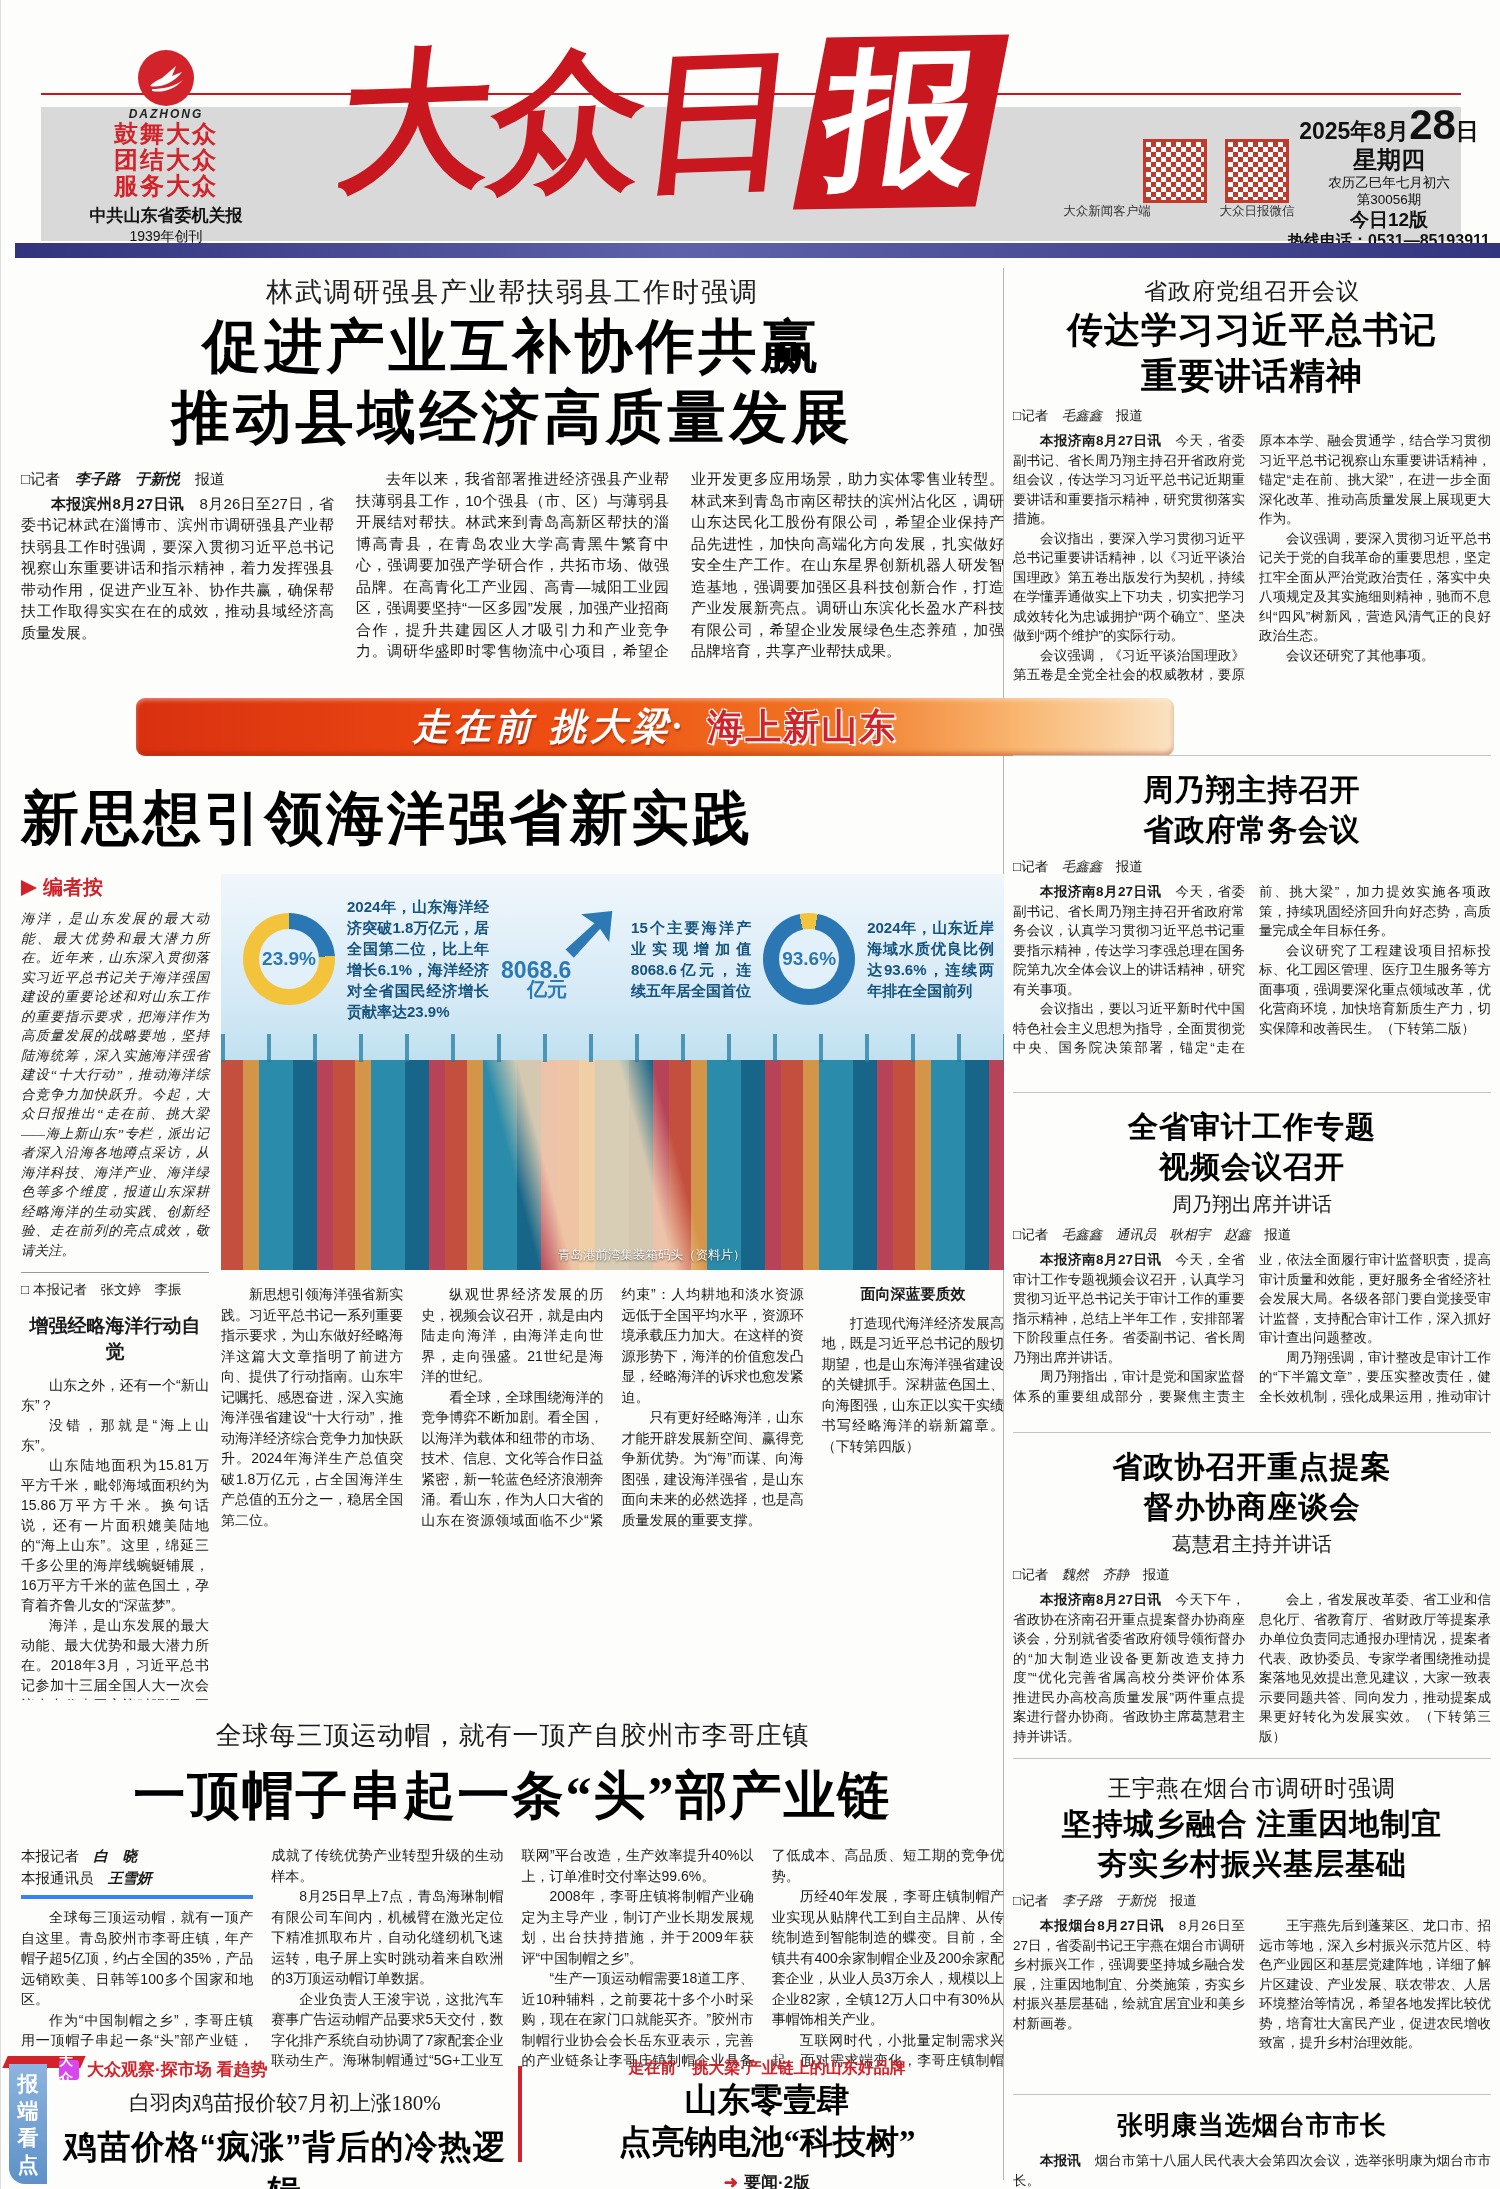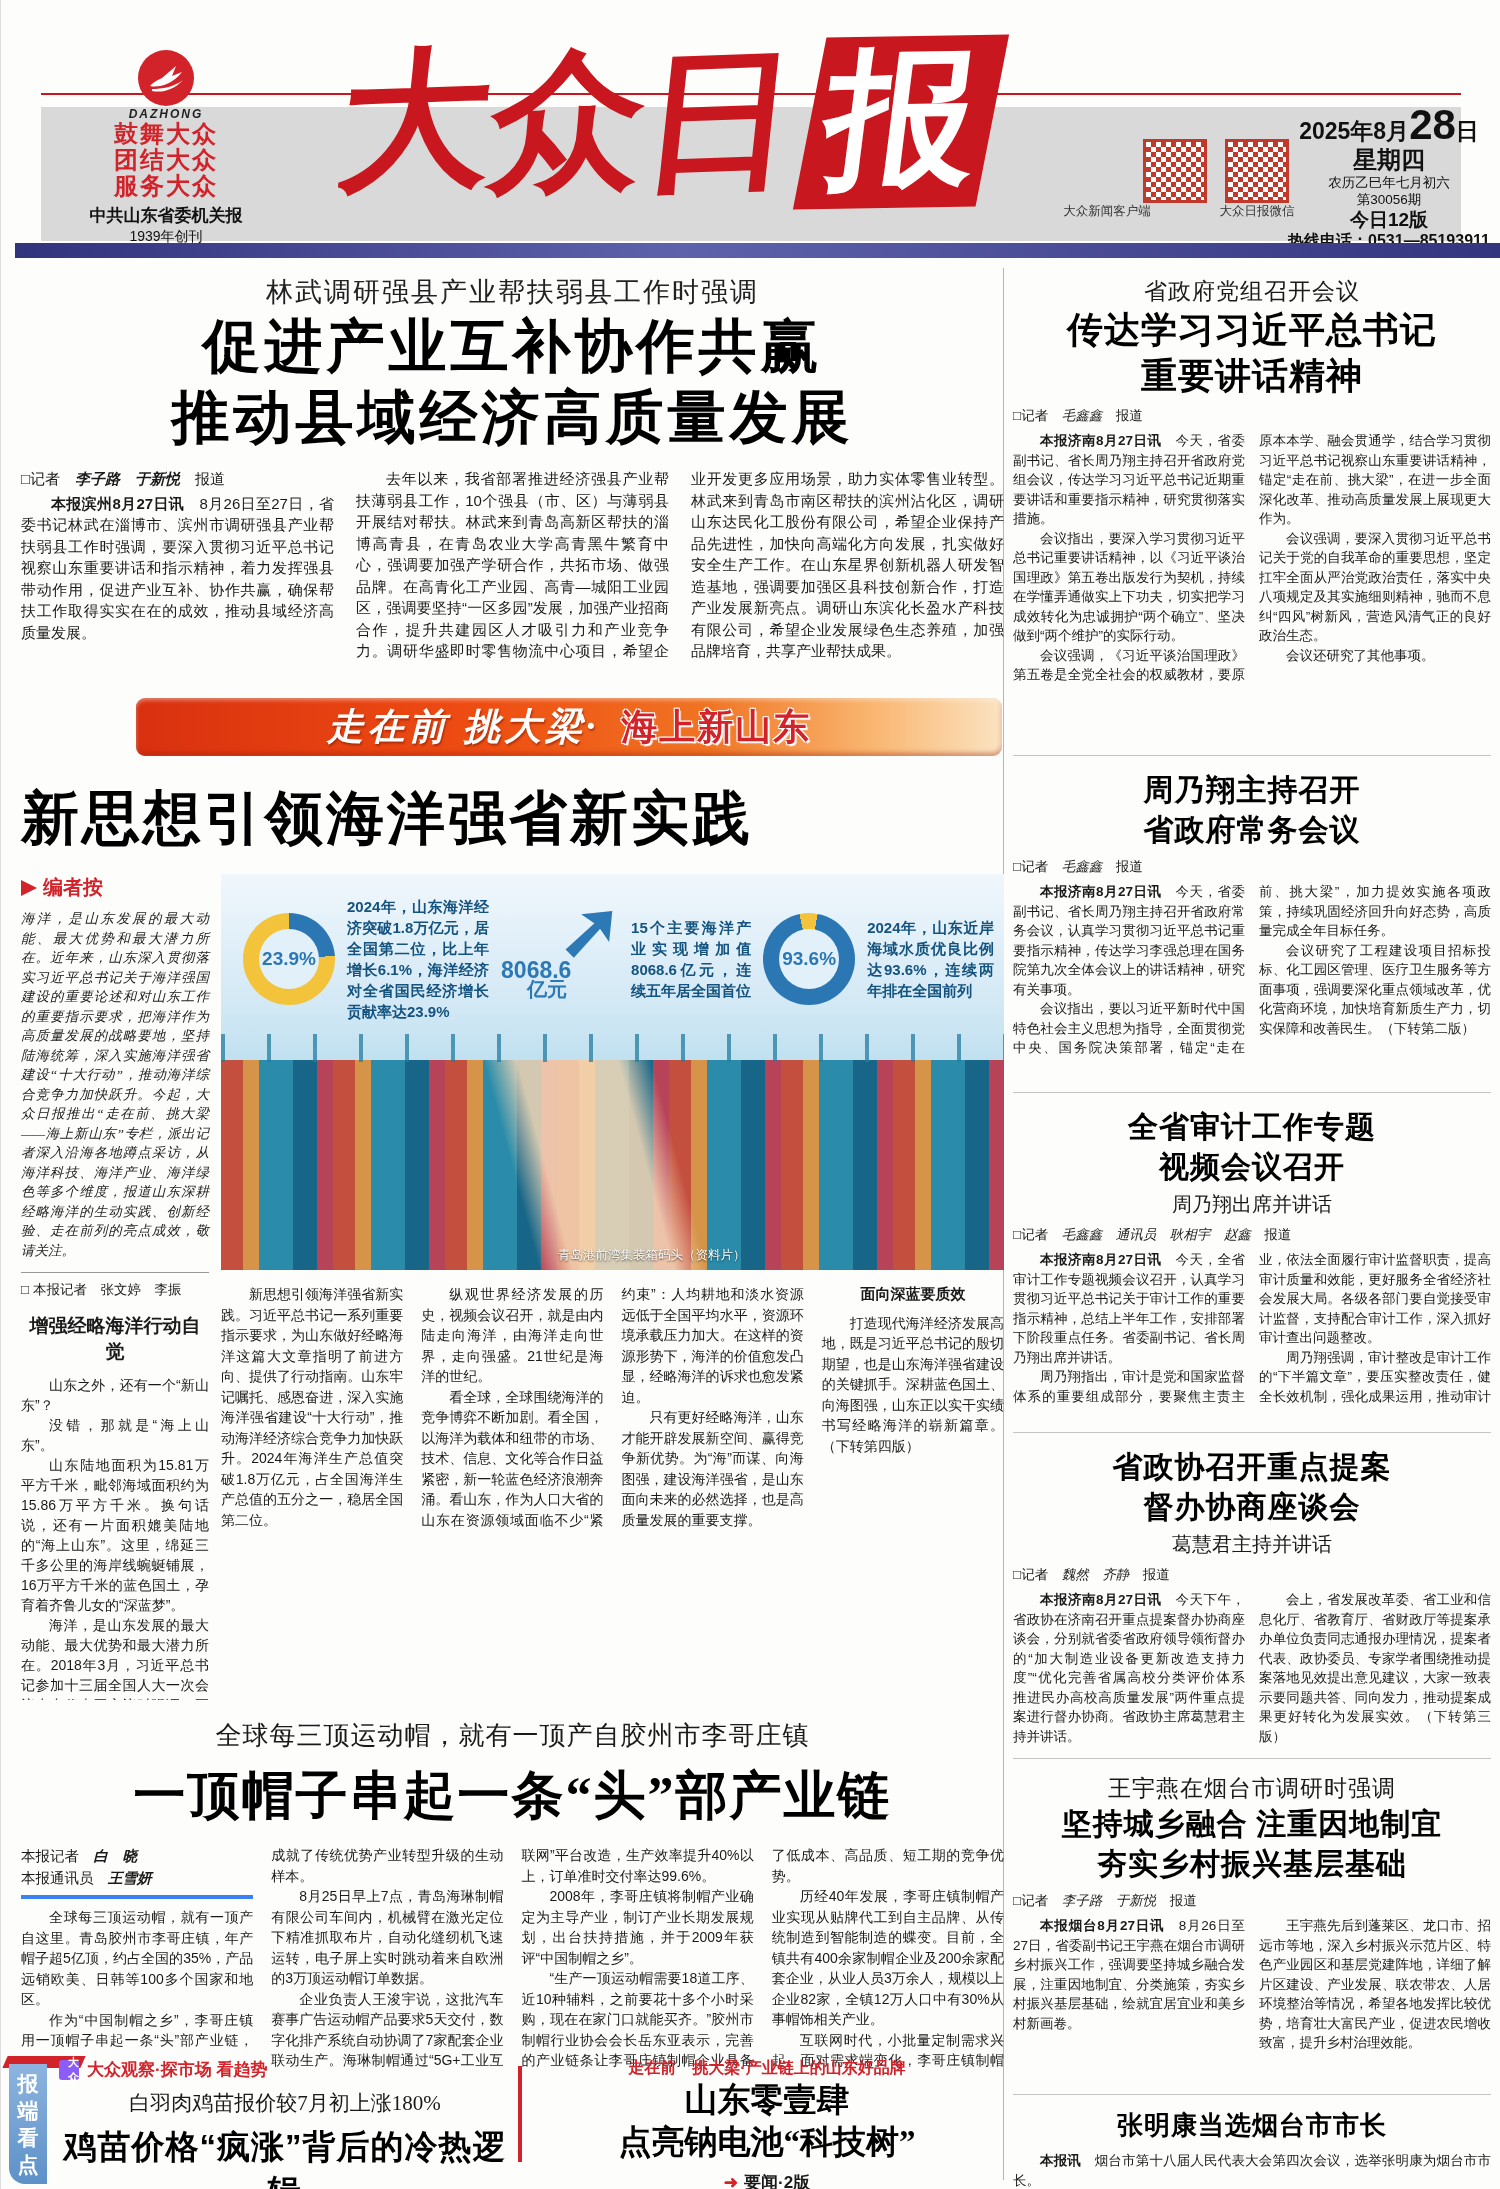--- a/index.html
+++ b/index.html
@@ -39,21 +39,21 @@
   .v-rule{position:absolute;left:1002px;top:268px;height:1912px;width:1px;background:#b5b5b5;}
   .lead-kicker{text-align:center;font-size:27px;letter-spacing:2px;color:#222;margin-top:12px;
                font-family:"Liberation Serif",serif;}
   .lead-h{text-align:center;font-weight:900;font-size:58px;line-height:71px;letter-spacing:4px;color:#000;}
   .lead-body{margin-top:16px;column-count:3;column-gap:22px;height:210px;overflow:hidden;
              font-size:15px;line-height:21.5px;text-align:justify;}
   .lead-body p,.colbody p{margin:0;text-indent:2em;}
   .byline-line{font-size:15px;margin-bottom:2px;}
   .byline-line .rep{font-family:"Liberation Serif",serif;font-style:italic;font-weight:bold;}
   
-  .banner{position:relative;margin:20px 0 0 115px;width:866px;height:58px;border-radius:9px;
+  .banner{position:relative;margin:20px 0 0 115px;width:1038px;height:58px;border-radius:9px;
           background:linear-gradient(90deg,#d93110 0%,#ee4d12 40%,#f07423 66%,#f9b670 85%,#fbe3c2 100%);
           display:flex;align-items:center;justify-content:center;gap:22px;
           box-shadow:inset 0 2px 4px rgba(255,255,255,.45), inset 0 -3px 5px rgba(150,20,0,.4);}
   .banner .b1{font-family:"Liberation Serif",serif;font-style:italic;font-weight:900;font-size:37px;
               color:#fff;letter-spacing:4px;text-shadow:1px 2px 2px rgba(120,20,0,.5);}
   .banner .b2{font-weight:900;font-size:36px;color:#d2232a;letter-spacing:2px;
               text-shadow:-1px -1px 0 #fff,1px -1px 0 #fff,-1px 1px 0 #fff,2px 2px 1px #fff;}
   .ocean-h{font-weight:900;font-size:58px;letter-spacing:3px;color:#000;margin-top:24px;}
   
   .ocean-section{display:flex;margin-top:16px;}
@@ -121,22 +121,22 @@
   .r-body p{margin:0;text-indent:2em;}
   .h-a1{height:312px;}.h-a2{height:198px;}.h-a3{height:170px;}.h-a4{height:156px;}.h-a5{height:166px;}.h-a6{height:58px;}
   
   .bottom{position:absolute;left:0;top:2056px;width:1003px;height:133px;}
   .tab-ribbon{position:absolute;left:4px;top:0;width:78px;height:12px;background:#d2232a;transform:skewX(-24deg);}
   .tab{position:absolute;left:8px;top:8px;width:38px;height:120px;color:#fff;font-weight:900;font-size:21px;
        line-height:27px;text-align:center;padding-top:6px;box-sizing:border-box;
        background:linear-gradient(#8db4de,#5d91c8);border-radius:0 0 0 16px;}
   .lbox{position:absolute;left:58px;top:2px;width:452px;}
   .lbox-header{display:flex;align-items:center;gap:8px;color:#d2232a;font-weight:bold;font-size:17px;}
-  .mini-logo{width:20px;height:20px;background:#8b5cf6;border-radius:3px;color:#fff;font-size:11px;
-             display:flex;align-items:center;justify-content:center;flex:none;font-weight:bold;text-align:right;}
+  .mini-logo{width:20px;height:20px;background:#d946ef;border-radius:3px;color:#fff;font-size:14px;
+             display:flex;align-items:center;justify-content:center;flex:none;font-weight:bold;}
   .lbox-kicker{text-align:center;font-size:21px;margin-top:8px;font-family:"Liberation Serif",serif;}
   .lbox-h{text-align:center;font-weight:900;font-size:33px;letter-spacing:1px;margin-top:8px;color:#000;}
   .jump{font-weight:bold;font-size:17px;margin-top:8px;}
   .jump .arr{color:#d2232a;font-weight:900;margin-right:6px;}
   .vsep{position:absolute;left:517px;top:10px;width:4px;height:96px;background:#d2232a;}
   .rbox{position:absolute;left:532px;top:2px;width:468px;text-align:center;}
   .rbox-header{color:#d2232a;font-weight:bold;font-size:16px;}
   .rbox-t{font-family:"Liberation Serif",serif;font-weight:900;font-size:33px;line-height:42px;color:#000;}
   .rbox .jump{text-align:center;}
 </style>

